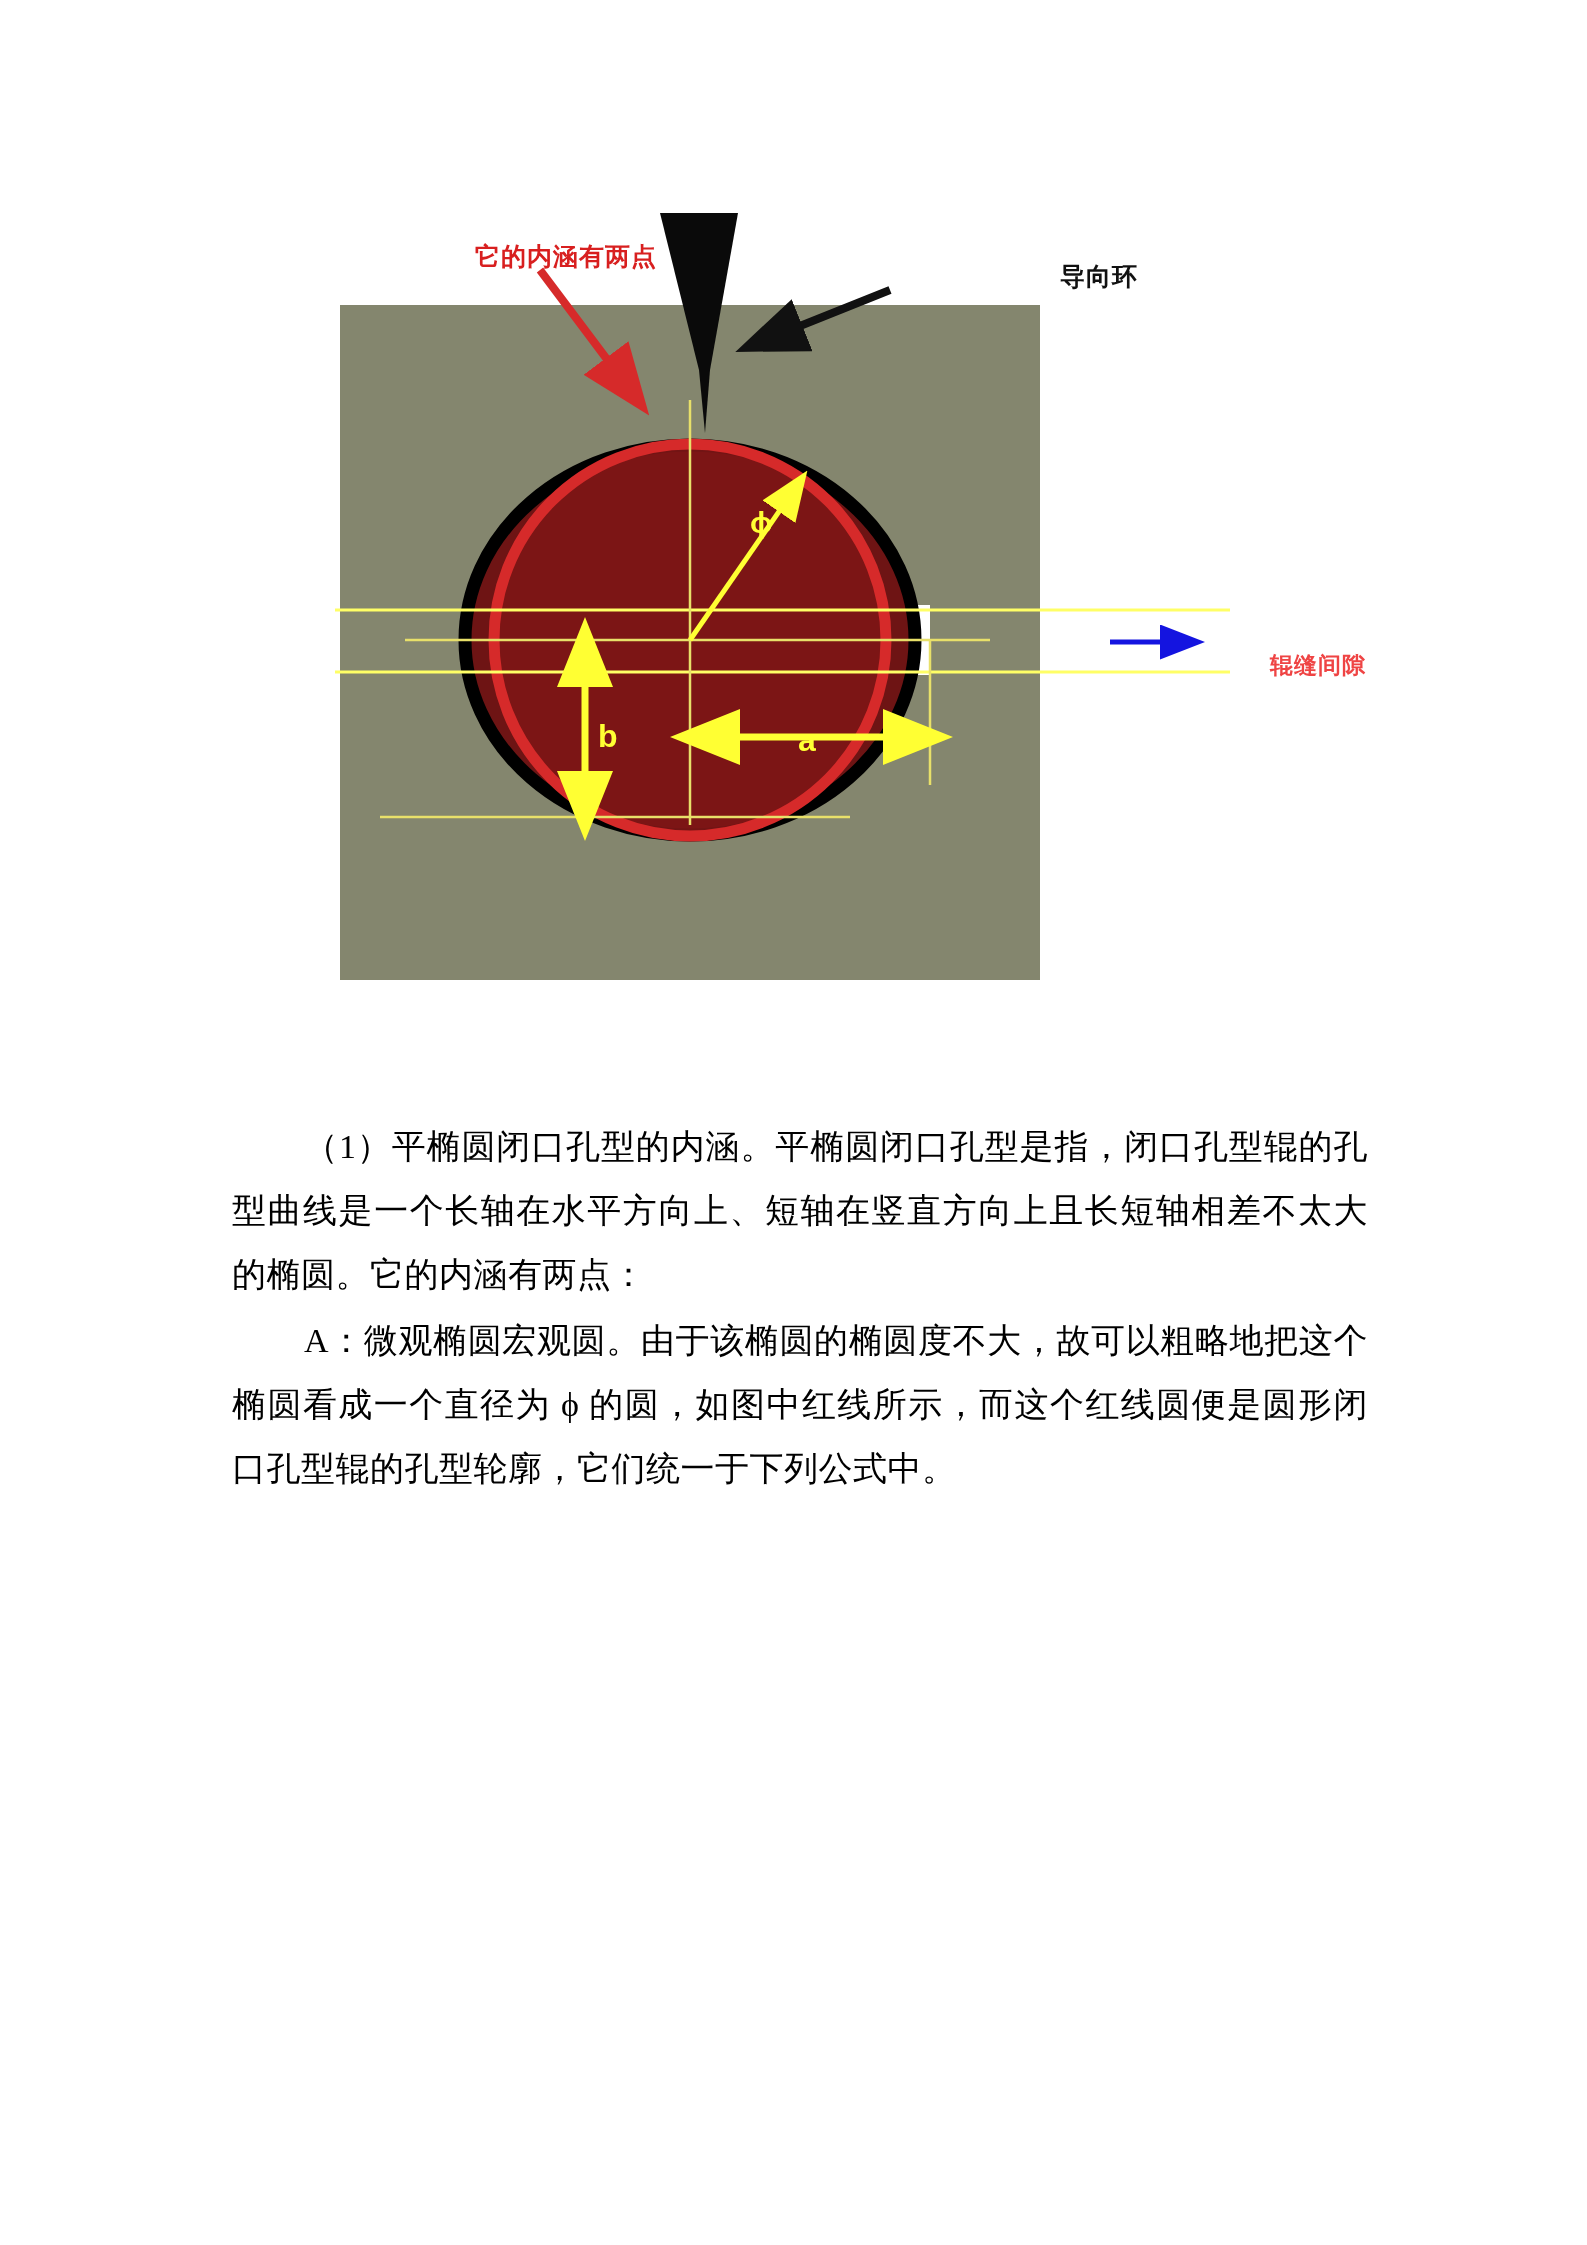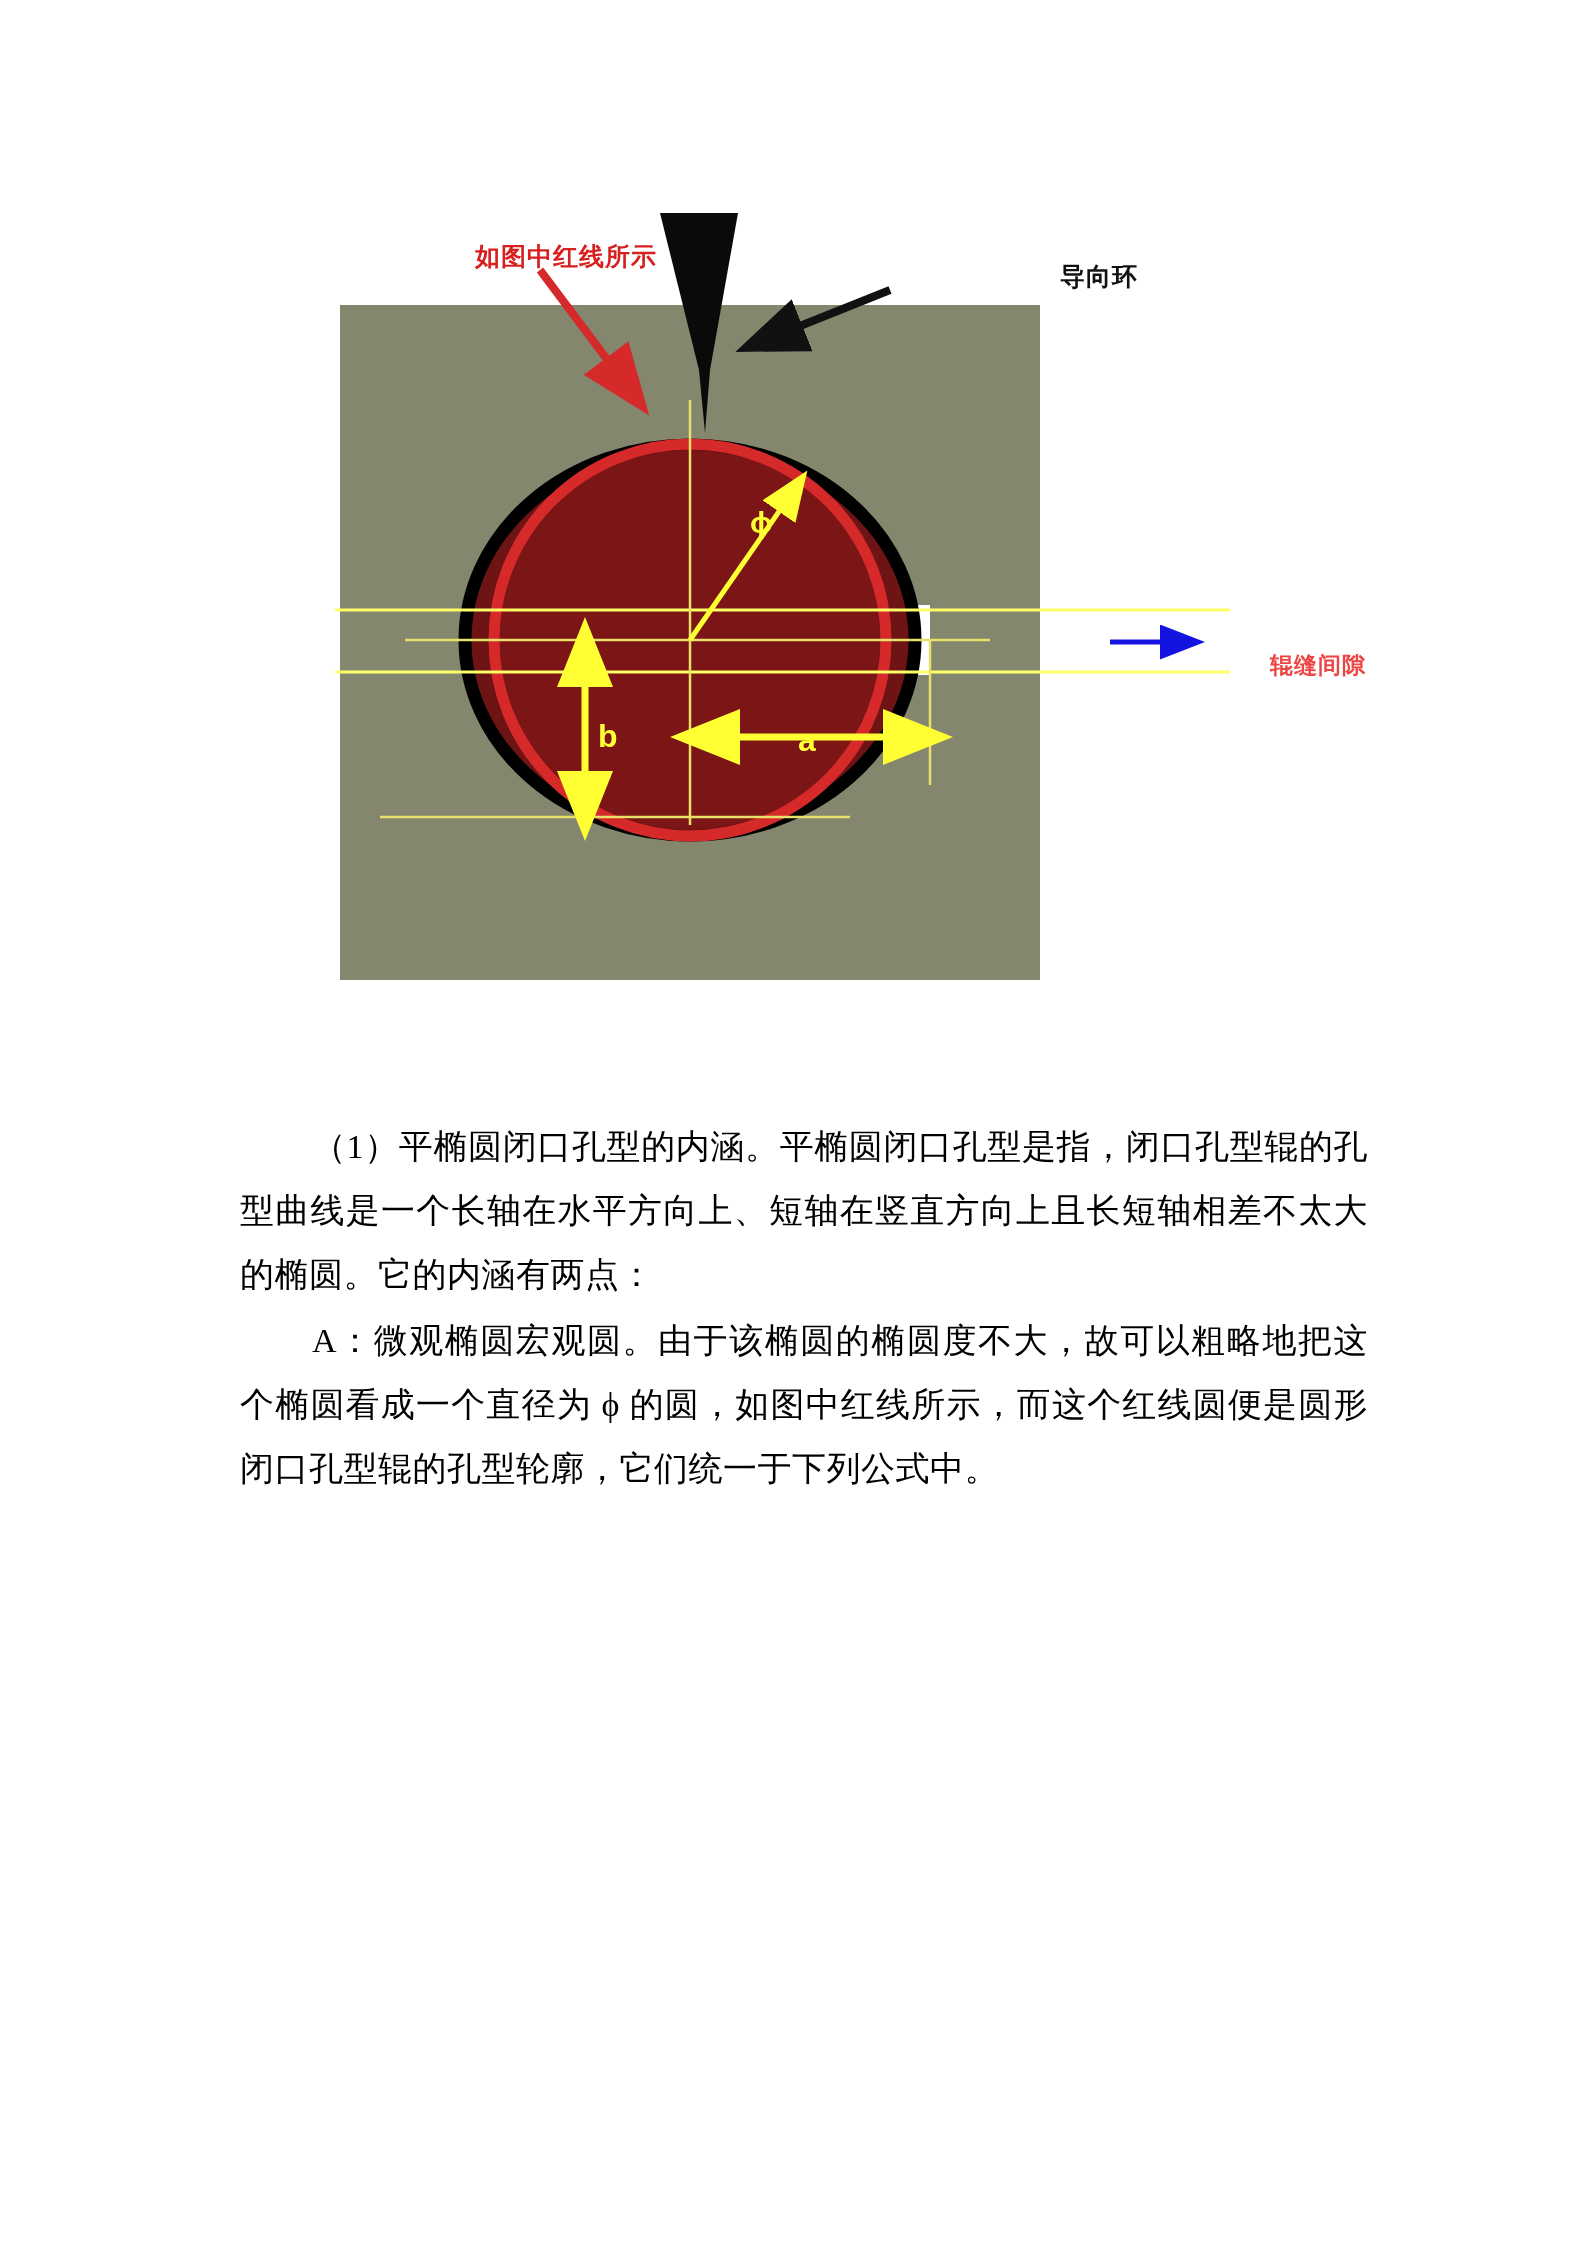--- a/index.html
+++ b/index.html
@@ -61,21 +61,21 @@
     letter-spacing: 1px;
   }
   
   .body-text {
     position: absolute;
     left: 228px;
     top: 1115px;
     width: 1140px;
   }
   .body-text p {
-    margin: 0 0 2px 12px;
+    margin: 0 0 2px 4px;
     font-family: "Liberation Serif", serif;
     font-size: 34px;
     line-height: 64px;
     text-align: justify;
     text-justify: inter-ideograph;
     letter-spacing: 0.5px;
     color: #000;
   }
   .indent {
     text-indent: 72px;
@@ -141,21 +141,21 @@
       <line x1="468" y1="552" x2="695" y2="552" stroke="#ffff33" stroke-width="7" marker-start="url(#arrYrev)" marker-end="url(#arrY)"></line>
       <text x="568" y="566" fill="#ffff33" font-family="Liberation Sans, sans-serif" font-size="32" font-weight="bold">a</text>
 
       <line x1="310" y1="85" x2="400" y2="205" stroke="#d62a2a" stroke-width="8" marker-end="url(#arrRed)"></line>
 
       <line x1="660" y1="105" x2="535" y2="155" stroke="#111111" stroke-width="8" marker-end="url(#arrBlack)"></line>
 
       <line x1="880" y1="457" x2="955" y2="457" stroke="#1414e0" stroke-width="5" marker-end="url(#arrBlue)"></line>
     </svg>
 
-    <div class="fig-label" id="label-pass-line">如图中红线所示</div>
+    <div class="fig-label" id="label-pass-line">它的内涵有两点</div>
     <div class="fig-label" id="label-guide-ring">导向环</div>
     <div class="fig-label" id="label-roll-gap">辊缝间隙</div>
   </div>
 
   <div class="body-text">
     <p class="indent">（1）平椭圆闭口孔型的内涵。平椭圆闭口孔型是指，闭口孔型辊的孔型曲线是一个长轴在水平方向上、短轴在竖直方向上且长短轴相差不太大的椭圆。它的内涵有两点：</p>
     <p class="indent">A：微观椭圆宏观圆。由于该椭圆的椭圆度不大，故可以粗略地把这个椭圆看成一个直径为 ϕ 的圆，如图中红线所示，而这个红线圆便是圆形闭口孔型辊的孔型轮廓，它们统一于下列公式中。</p>
   </div>
 
 </div>

